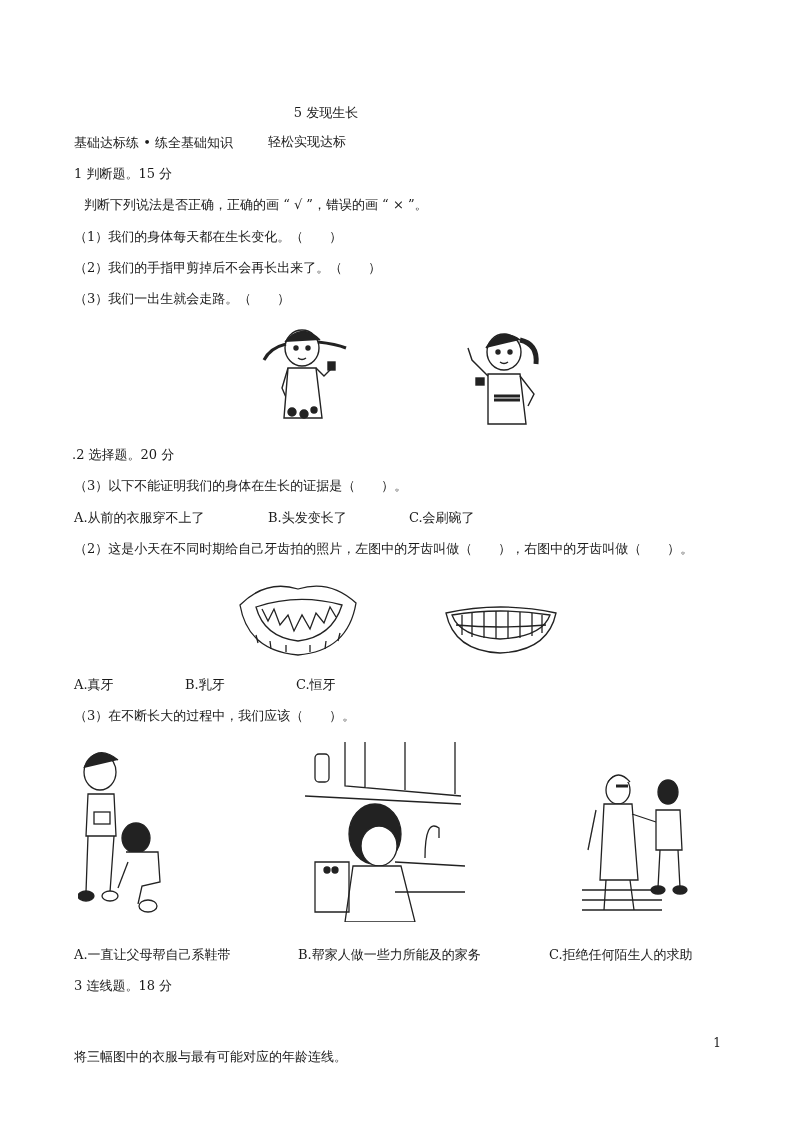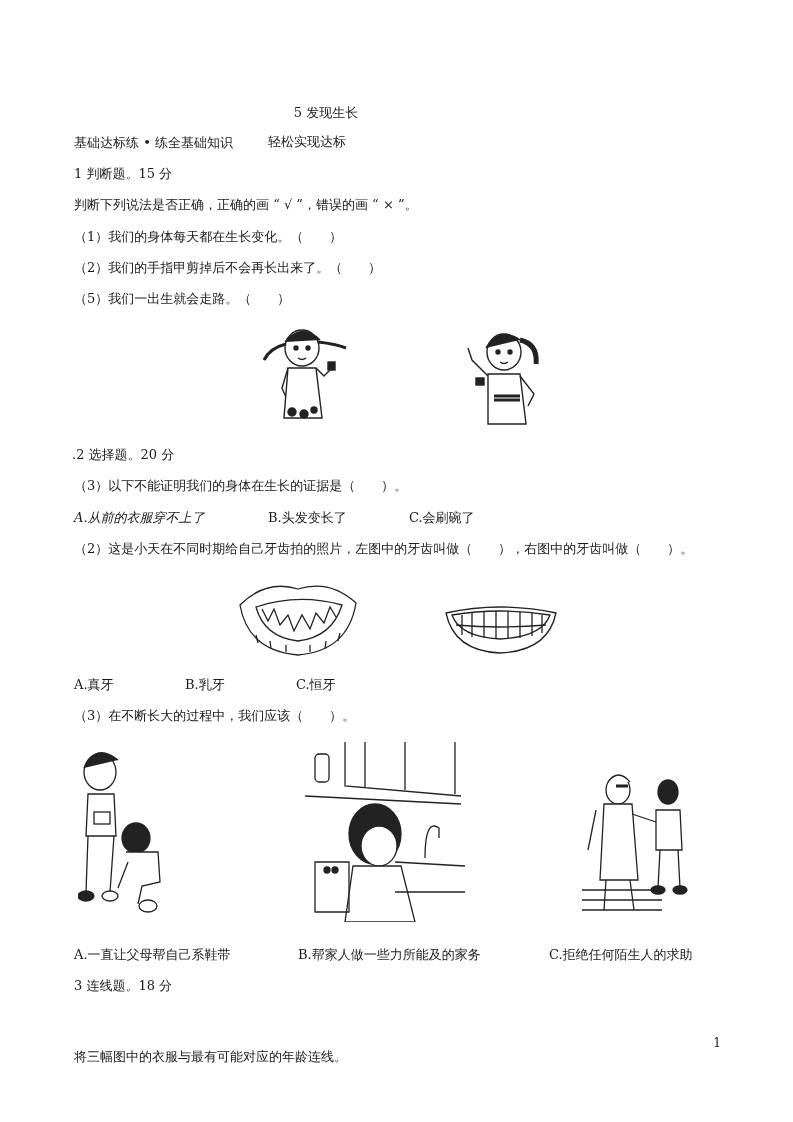--- a/index.html
+++ b/index.html
@@ -16,24 +16,24 @@
 <body>
 
 <div>
 
   <div class="line title">5 发现生长</div>
 
   <div class="line" style="left:74px; top:135px;">基础达标练 • 练全基础知识</div>
   <div class="line" style="left:268px; top:135px;font-family:Liberation Mono, monospace;">轻松实现达标</div>
 
   <div class="line" style="left:74px; top:166px;">1 判断题。15 分</div>
-  <div class="line" style="left:74px; top:197px;">判断下列说法是否正确，正确的画 “ √ ”，错误的画 “ × ”。</div>
+  <div class="line" style="left:84px; top:197px;">判断下列说法是否正确，正确的画 “ √ ”，错误的画 “ × ”。</div>
   <div class="line" style="left:74px; top:229px;">（1）我们的身体每天都在生长变化。（　　）</div>
   <div class="line" style="left:74px; top:260px;">（2）我们的手指甲剪掉后不会再长出来了。（　　）</div>
-  <div class="line" style="left:74px; top:291px;">（5）我们一出生就会走路。（　　）</div>
+  <div class="line" style="left:74px; top:291px;">（3）我们一出生就会走路。（　　）</div>
 
   <div class="fig" style="left:258px; top:318px;">
     <svg width="92" height="118" viewBox="0 0 92 118" fill="none" stroke="#222" stroke-width="1.4">
       <ellipse cx="44" cy="30" rx="17" ry="18" fill="#fff"></ellipse>
       <path d="M27 24 Q44 4 62 22" fill="#222"></path>
       <path d="M28 26 Q12 30 6 42" stroke-width="3"></path>
       <path d="M60 24 Q78 26 88 30" stroke-width="3"></path>
       <circle cx="38" cy="30" r="2" fill="#222"></circle>
         <circle cx="50" cy="30" r="2" fill="#222"></circle>
       <path d="M40 40 Q44 43 48 40"></path>
@@ -56,21 +56,21 @@
       <path d="M30 54 L62 54 L68 104 L30 104 Z" fill="#fff"></path>
       <path d="M36 76 L62 76 M36 80 L62 80" stroke-width="3"></path>
       <path d="M30 56 L14 40 L10 28"></path>
       <path d="M62 56 L76 74 L70 86"></path>
       <rect x="18" y="58" width="8" height="7" fill="#222"></rect>
     </svg>
   </div>
 
   <div class="line" style="left:72px; top:447px;">.2 选择题。20 分</div>
   <div class="line" style="left:74px; top:478px;">（3）以下不能证明我们的身体在生长的证据是（　　）。</div>
-  <div class="opt" style="left:74px; top:510px;font-style:italic;">A.从前的衣服穿不上了</div>
+  <div class="opt" style="left:74px; top:510px;">A.从前的衣服穿不上了</div>
   <div class="opt" style="left:268px; top:510px;">B.头发变长了</div>
   <div class="opt" style="left:409px; top:510px;">C.会刷碗了</div>
   <div class="line" style="left:74px; top:541px;">（2）这是小天在不同时期给自己牙齿拍的照片，左图中的牙齿叫做（　　），右图中的牙齿叫做（　　）。</div>
 
   <div class="fig" style="left:236px; top:575px;">
     <svg width="124" height="84" viewBox="0 0 124 84" fill="none" stroke="#222" stroke-width="1.3">
       <path d="M4 30 Q30 4 62 14 Q94 4 120 28 Q112 76 62 80 Q12 76 4 30 Z" fill="#fff"></path>
       <path d="M20 32 Q62 18 106 30 Q96 62 62 66 Q28 62 20 32 Z"></path>
       <path d="M26 34 L32 46 L38 34 L44 50 L52 40 L58 56 L66 40 L74 54 L80 38 L88 48 L94 32 L100 42"></path>
       <path d="M20 60 L22 68 M34 66 L35 74 M50 70 L50 77 M74 70 L74 77 M90 66 L89 74 M104 58 L102 66"></path>

